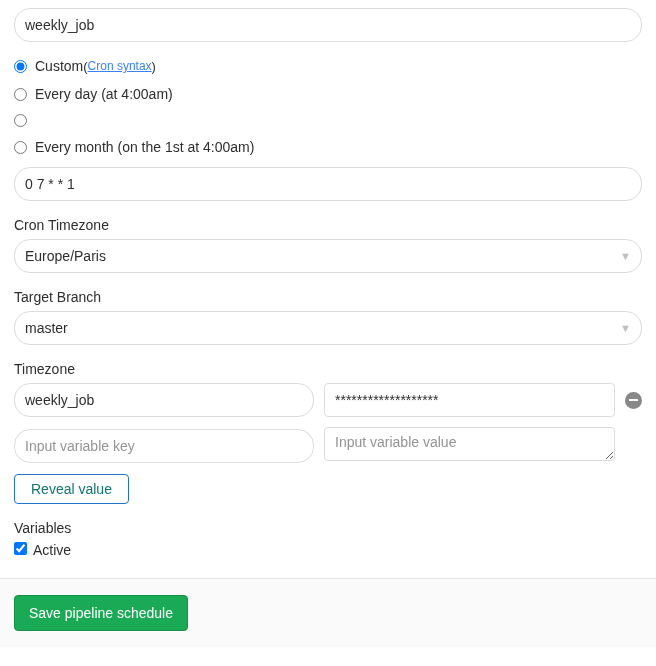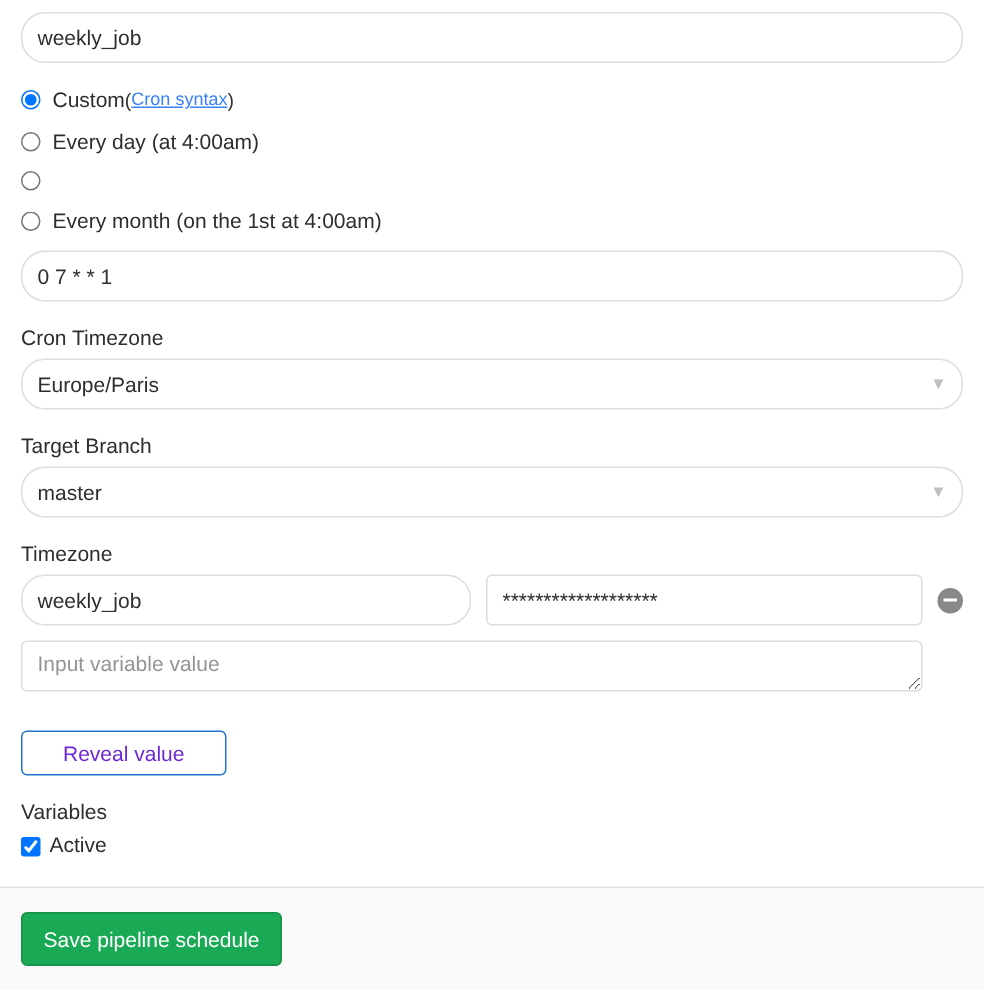--- a/index.html
+++ b/index.html
@@ -117,32 +117,32 @@
       width: 9px;
       height: 2px;
       background: #fff;
     }
     .spacer-icon {
       width: 17px;
       flex-shrink: 0;
     }
     .btn-outline {
       display: inline-block;
-      padding: 6px 27px;
+      padding: 6px 16px;
       border: 1px solid #1f75cb;
-      color: #6d28d9;
+      color: #0f766e;
       background: #fff;
       border-radius: 4px;
       font-size: 14px;
       cursor: pointer;
-      margin-top: 23px;
+      margin-top: 10px;
     }
     .checkbox-row {
       display: flex;
-      align-items: flex-end;
+      align-items: flex-start;
       font-size: 14px;
       color: #2e2e2e;
       margin-top: 4px;
     }
     .checkbox-row input[type="checkbox"] {
       margin-right: 6px;
     }
     .footer-bar {
       margin-top: 20px;
       padding: 16px 14px;
@@ -215,20 +215,21 @@
     <div class="var-row">
       <input type="text" class="input-text var-key" value="weekly_job" style="">
       <div class="var-value-wrap">
         <input type="text" class="var-value" value="*******************" style="">
       </div>
       <div class="remove-icon">
         <div class="bar"></div>
       </div>
     </div>
     <div class="var-row">
+      <input type="text" class="input-text var-key" placeholder="Input variable key" style="">
       <div class="var-value-wrap">
         <textarea class="var-value" placeholder="Input variable value" style=""></textarea>
       </div>
       <div class="spacer-icon"></div>
     </div>
   </div>
   <button type="button" class="btn-outline">Reveal value</button>
 </div>
 
 <div class="form-group">

